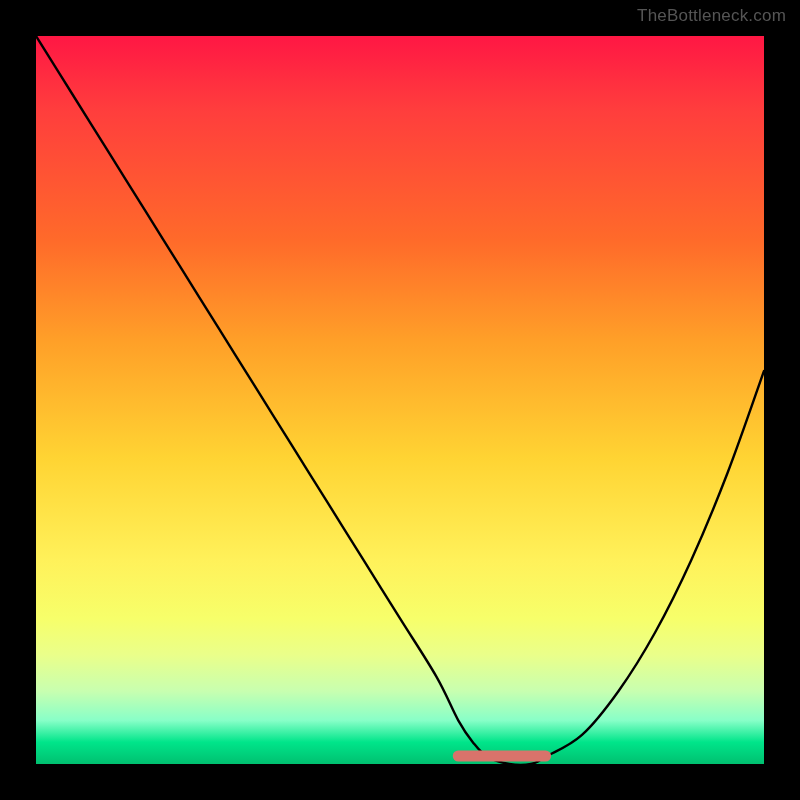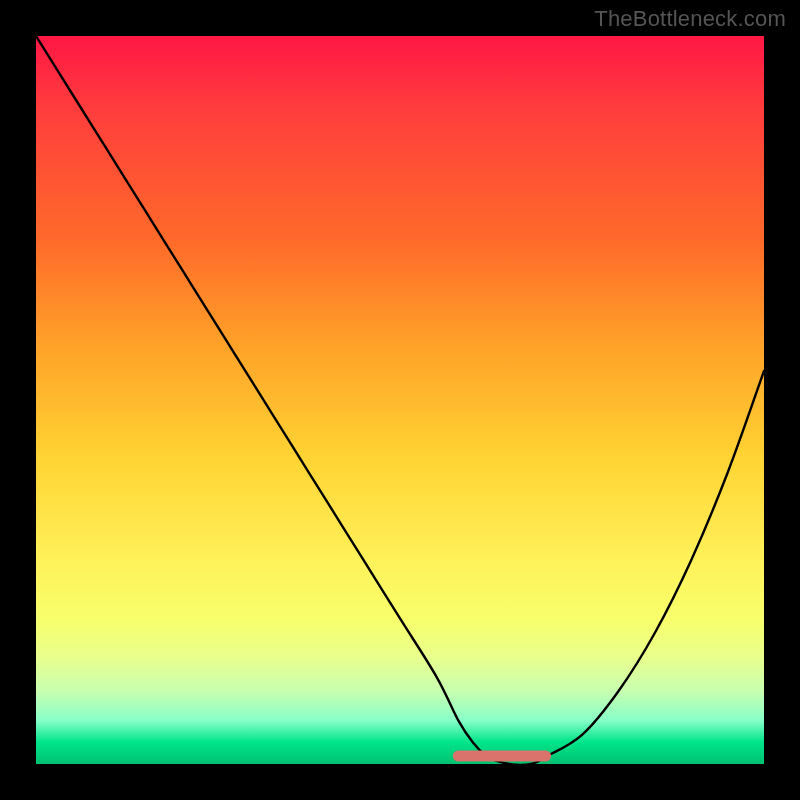--- a/index.html
+++ b/index.html
@@ -38,21 +38,21 @@
       #88ffc8 94%,
       #00e58a 97%,
       #00c070 100%
     );
   }
   .watermark {
     position: absolute;
     top: 6px;
     right: 14px;
     font-family: Arial, Helvetica, sans-serif;
-    font-size: 22px;
+    font-size: 17px;
     color: #555;
     letter-spacing: 0.2px;
     user-select: none;
   }
   svg.curve {
     position: absolute;
     left: 0;
     top: 0;
     width: 728px;
     height: 728px;

